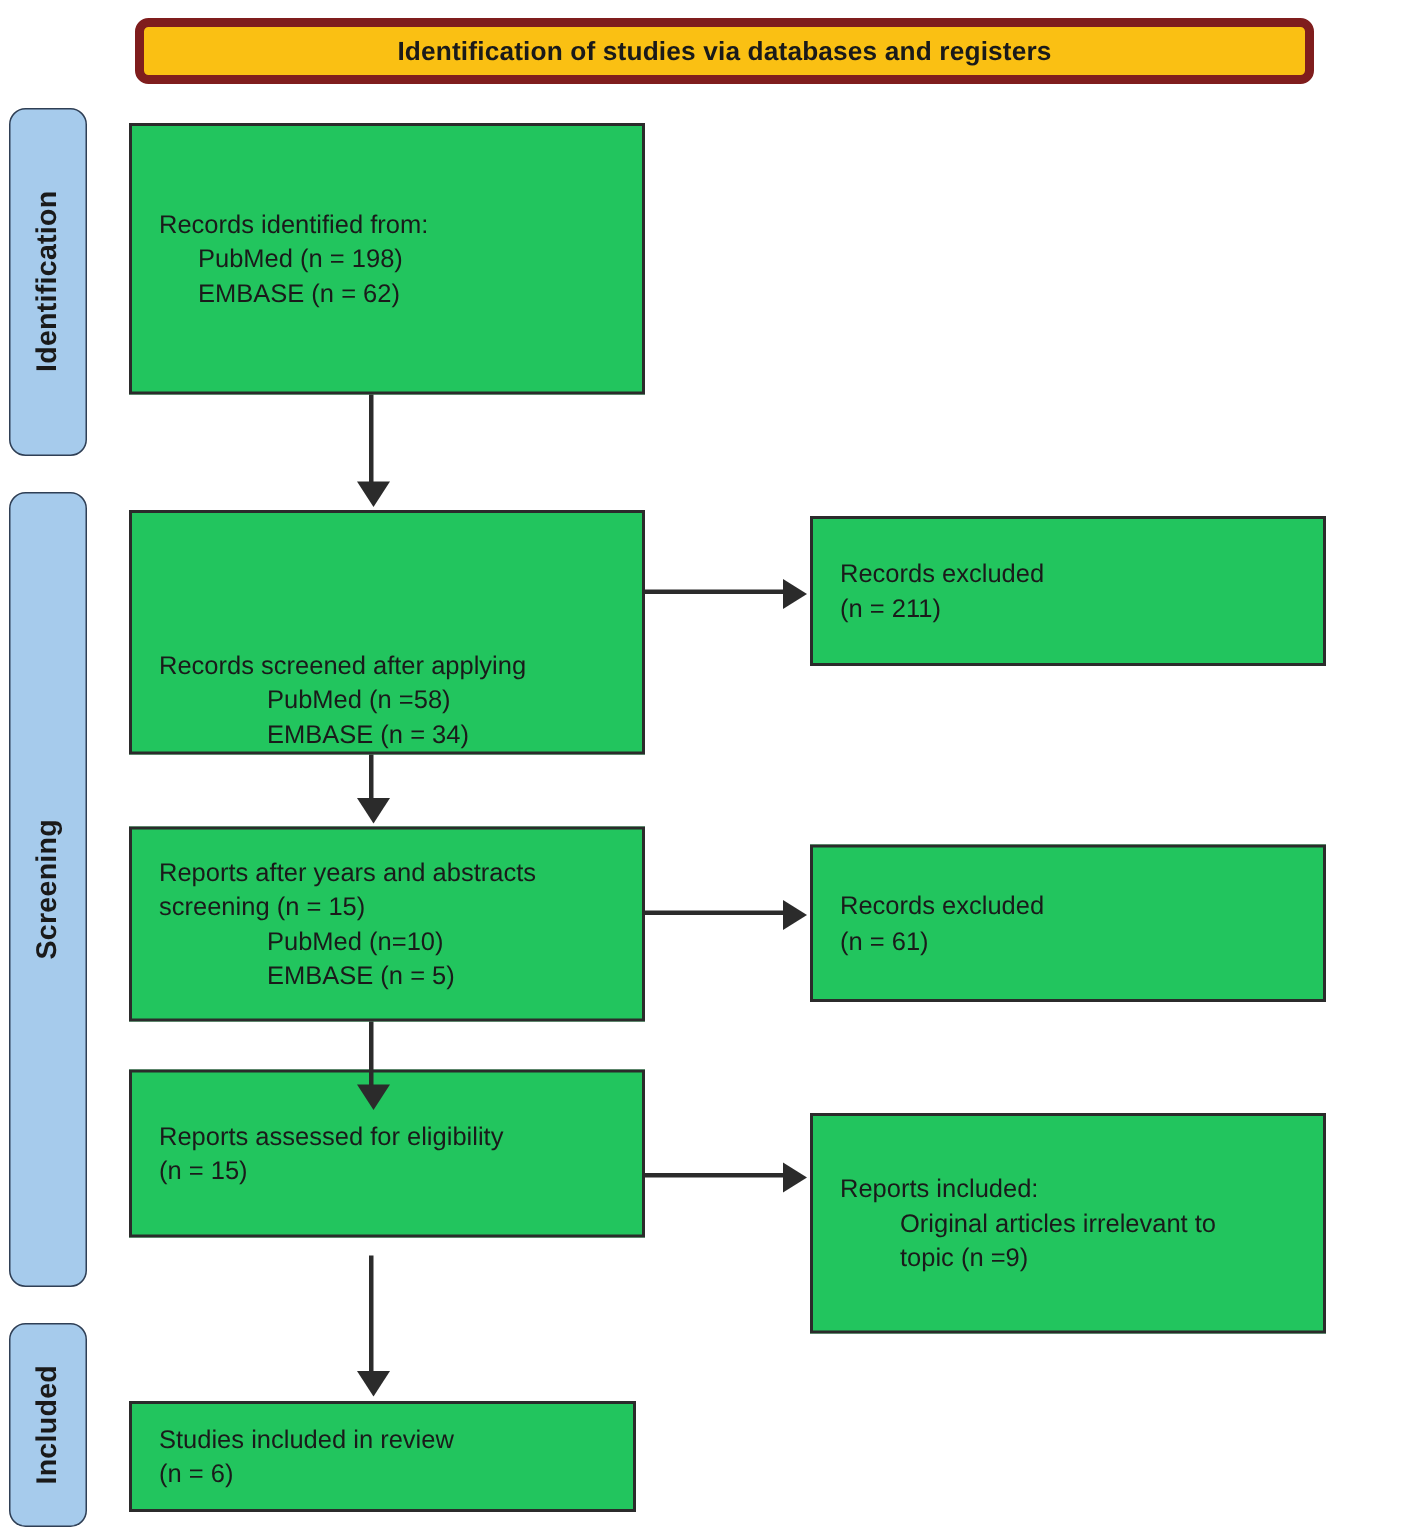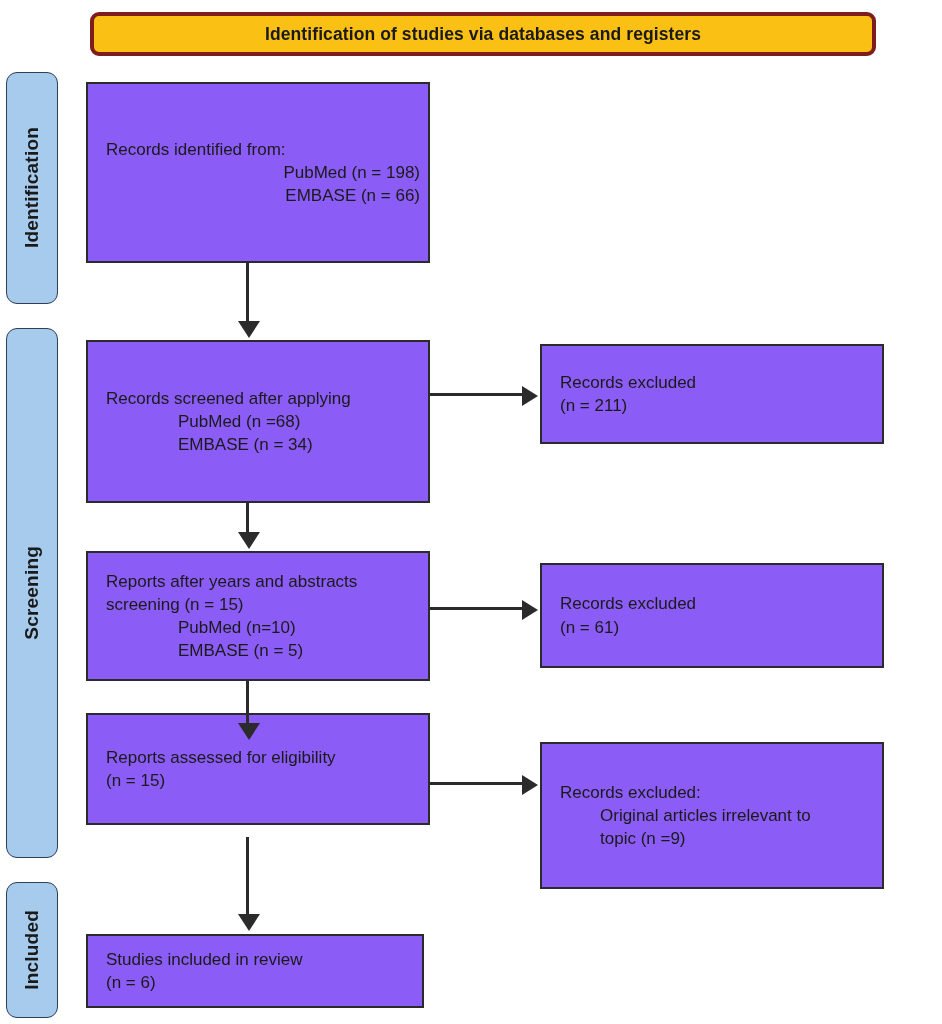--- a/index.html
+++ b/index.html
@@ -21,21 +21,21 @@
   }
 
   
   .header-banner {
     position: absolute;
     left: 90px;
     top: 12px;
     width: 786px;
     height: 44px;
     background: #FAC013;
-    border: 4px solid #7f1d1d;
+    border: 6px solid #7f1d1d;
     border-radius: 9px;
     display: flex;
     align-items: center;
     justify-content: center;
     box-sizing: border-box;
   }
   .header-banner-text {
     font-size: 17.5px;
     font-weight: bold;
     color: #1a1a1a;
@@ -63,44 +63,44 @@
     letter-spacing: 0.2px;
     white-space: nowrap;
   }
   #phase-identification { left: 6px;  top: 72px;  width: 52px; height: 232px; }
   #phase-screening      { left: 6px;  top: 328px; width: 52px; height: 530px; }
   #phase-included       { left: 6px;  top: 882px; width: 52px; height: 136px; }
 
   
   .flow-box {
     position: absolute;
-    background: #8b5cf6;
+    background: #22c55e;
     border: 2.5px solid #2b2b2b;
     box-sizing: border-box;
     display: flex;
     flex-direction: column;
     justify-content: center;
   }
   .flow-box .line {
     font-size: 17px;
     color: #1a1a1a;
     line-height: 1.36;
     white-space: pre;
   }
   .flow-box .body {
     padding-left: 18px;
     padding-right: 8px;
   }
-  .indent-1 { padding-left: 26px; text-align: right; }
+  .indent-1 { padding-left: 26px; }
   .indent-2 { padding-left: 72px; }
   .indent-3 { padding-left: 40px; }
 
   
   #box-identified   { left: 86px; top: 82px;  width: 344px; height: 181px; }
-  #box-screened     { left: 86px; top: 340px; width: 344px; height: 163px; }
+  #box-screened     { left: 86px; top: 340px; width: 344px; height: 163px; justify-content: flex-end; }
   #box-reports-ta   { left: 86px; top: 551px; width: 344px; height: 130px; }
   #box-eligibility  { left: 86px; top: 713px; width: 344px; height: 112px;  }
   #box-included     { left: 86px; top: 934px; width: 338px; height: 74px;  }
 
   
   #box-excluded-1   { left: 540px; top: 344px; width: 344px; height: 100px; }
   #box-excluded-2   { left: 540px; top: 563px; width: 344px; height: 105px; }
   #box-excluded-3   { left: 540px; top: 742px; width: 344px; height: 147px; }
   .v-line {
     position: absolute;
@@ -161,28 +161,28 @@
     <span class="phase-tab-label">Screening</span>
   </div>
   <div class="phase-tab" id="phase-included" style="background: rgb(166, 203, 236);">
     <span class="phase-tab-label">Included</span>
   </div>
 
   <div class="flow-box" id="box-identified">
     <div class="body">
       <div class="line">Records identified from:</div>
       <div class="line indent-1">PubMed (n = 198)</div>
-      <div class="line indent-1">EMBASE (n = 66)</div>
+      <div class="line indent-1">EMBASE (n = 62)</div>
     </div>
   </div>
 
   <div class="flow-box" id="box-screened">
     <div class="body">
       <div class="line">Records screened after applying</div>
-      <div class="line indent-2">PubMed (n =68)</div>
+      <div class="line indent-2">PubMed (n =58)</div>
       <div class="line indent-2">EMBASE (n = 34)</div>
     </div>
   </div>
 
   <div class="flow-box" id="box-reports-ta">
     <div class="body">
       <div class="line">Reports after years and abstracts</div>
       <div class="line">screening (n = 15)</div>
       <div class="line indent-2">PubMed (n=10)</div>
       <div class="line indent-2">EMBASE (n = 5)</div>
@@ -212,21 +212,21 @@
 
   <div class="flow-box" id="box-excluded-2">
     <div class="body">
       <div class="line">Records excluded</div>
       <div class="line">(n = 61)</div>
     </div>
   </div>
 
   <div class="flow-box" id="box-excluded-3">
     <div class="body">
-      <div class="line">Records excluded:</div>
+      <div class="line">Reports included:</div>
       <div class="line indent-3">Original articles irrelevant to</div>
       <div class="line indent-3">topic (n =9)</div>
     </div>
   </div>
 
   <div class="v-line" id="conn-v1"></div>
   <div class="arrow-down" id="arr-v1"></div>
 
   <div class="v-line" id="conn-v2"></div>
   <div class="arrow-down" id="arr-v2"></div>

